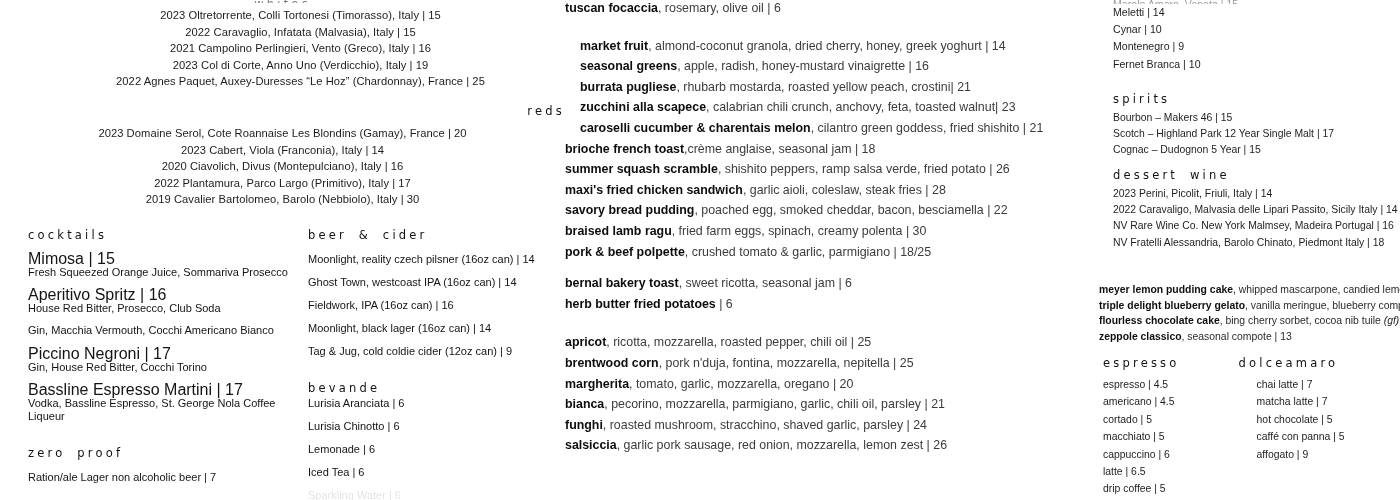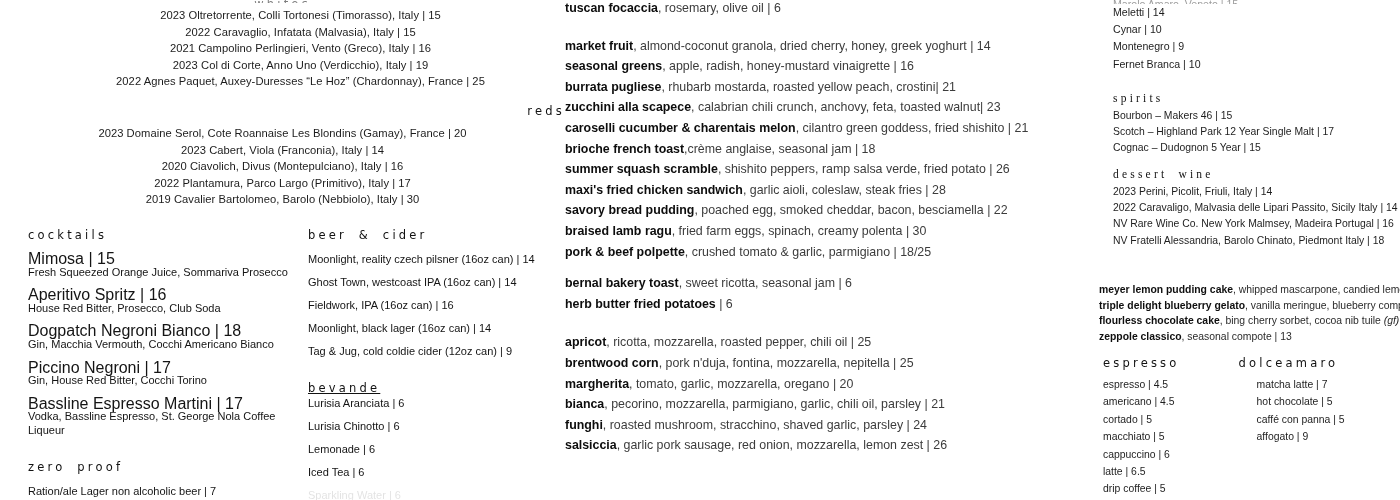--- a/index.html
+++ b/index.html
@@ -139,21 +139,20 @@
   .amaro-list .line { white-space: nowrap; }
   .amaro-list .line.cut {
     opacity: 0.45;
     height: 8px;
     overflow: hidden;
     display: block;
   }
 
   .r-sec-head {
     margin-bottom: 4px;
-    font-family: Liberation Serif, serif;
   }
   .r-list {
     font-size: 10.4px;
     line-height: 16.2px;
     color: #1d1d1d;
   }
   .r-list .line { white-space: nowrap; }
 
   .dessert-list {
     font-size: 10.4px;
@@ -215,21 +214,20 @@
 
         <div class="cocktail-item">
           <div class="cocktail-name">Mimosa | 15</div>
           <div class="cocktail-desc">Fresh Squeezed Orange Juice, Sommariva Prosecco</div>
         </div>
         <div class="cocktail-item">
           <div class="cocktail-name">Aperitivo Spritz  | 16</div>
           <div class="cocktail-desc">House Red Bitter, Prosecco, Club Soda</div>
         </div>
         <div class="cocktail-item">
-          <div class="cocktail-name">Dogpatch Negroni Bianco  | 18</div>
           <div class="cocktail-desc">Gin, Macchia Vermouth, Cocchi Americano Bianco</div>
         </div>
         <div class="cocktail-item">
           <div class="cocktail-name">Piccino Negroni  | 17</div>
           <div class="cocktail-desc">Gin, House Red Bitter, Cocchi Torino</div>
         </div>
         <div class="cocktail-item">
           <div class="cocktail-name">Bassline Espresso Martini | 17</div>
           <div class="cocktail-desc">Vodka, Bassline Espresso, St. George Nola Coffee Liqueur</div>
         </div>
@@ -244,42 +242,42 @@
       <div class="ll-col-b">
         <div class="script-head" style="margin-bottom:11px;">beer &amp; cider</div>
         <div class="simple-list">
           <div class="simple-row">Moonlight, reality czech pilsner  (16oz can) | 14</div>
           <div class="simple-row">Ghost Town, westcoast IPA (16oz can) | 14</div>
           <div class="simple-row">Fieldwork, IPA (16oz can) | 16</div>
           <div class="simple-row">Moonlight, black lager (16oz can) | 14</div>
           <div class="simple-row">Tag &amp; Jug, cold coldie cider (12oz can) | 9</div>
         </div>
 
-        <div class="script-head" style="margin-top:22px; margin-bottom:0;text-decoration:underline;">bevande</div>
+        <div class="script-head" style="margin-top:22px; margin-bottom:0;">bevande</div>
         <div class="simple-list">
           <div class="simple-row">Lurisia Aranciata  |  6</div>
           <div class="simple-row">Lurisia Chinotto  |  6</div>
           <div class="simple-row">Lemonade  |  6</div>
           <div class="simple-row">Iced Tea | 6</div>
           <div class="simple-row faded">Sparkling Water | 6</div>
         </div>
       </div>
 
     </div>
   </div>
 
   <div class="col-mid">
 
     <div class="food-group" style="margin-top:-2px;">
       <div class="food-row">
         <b>tuscan focaccia</b><span class="desc">, rosemary, olive oil  |  6</span>
       </div>
     </div>
 
-    <div class="food-group" style="margin-top:17px;">
+    <div class="food-group" style="margin-top:17px;margin-left:15px;">
       <div class="food-row">
         <b>market fruit</b><span class="desc">, almond-coconut granola, dried cherry, honey, greek yoghurt  | 14</span>
       </div>
       <div class="food-row">
         <b>seasonal greens</b><span class="desc">, apple, radish, honey-mustard vinaigrette | 16</span>
       </div>
       <div class="food-row">
         <b>burrata pugliese</b><span class="desc">, rhubarb mostarda, roasted yellow peach, crostini| 21</span>
       </div>
       <div class="food-row">
@@ -401,20 +399,21 @@
           <div class="coffee-row">espresso | 4.5</div>
           <div class="coffee-row">americano | 4.5</div>
           <div class="coffee-row">cortado  |  5</div>
           <div class="coffee-row">macchiato | 5</div>
           <div class="coffee-row">cappuccino | 6</div>
           <div class="coffee-row">latte | 6.5</div>
           <div class="coffee-row">drip coffee | 5</div>
         </div>
         <div class="coffee-col-b">
           <div class="script-head" style="margin-bottom:6px;">dolceamaro</div>
+          <div class="coffee-row">chai latte |  7</div>
           <div class="coffee-row">matcha latte  |  7</div>
           <div class="coffee-row">hot chocolate  |  5</div>
           <div class="coffee-row">caffé con panna  |  5</div>
           <div class="coffee-row">affogato  |  9</div>
         </div>
       </div>
 
     </div>
 
   </div>

